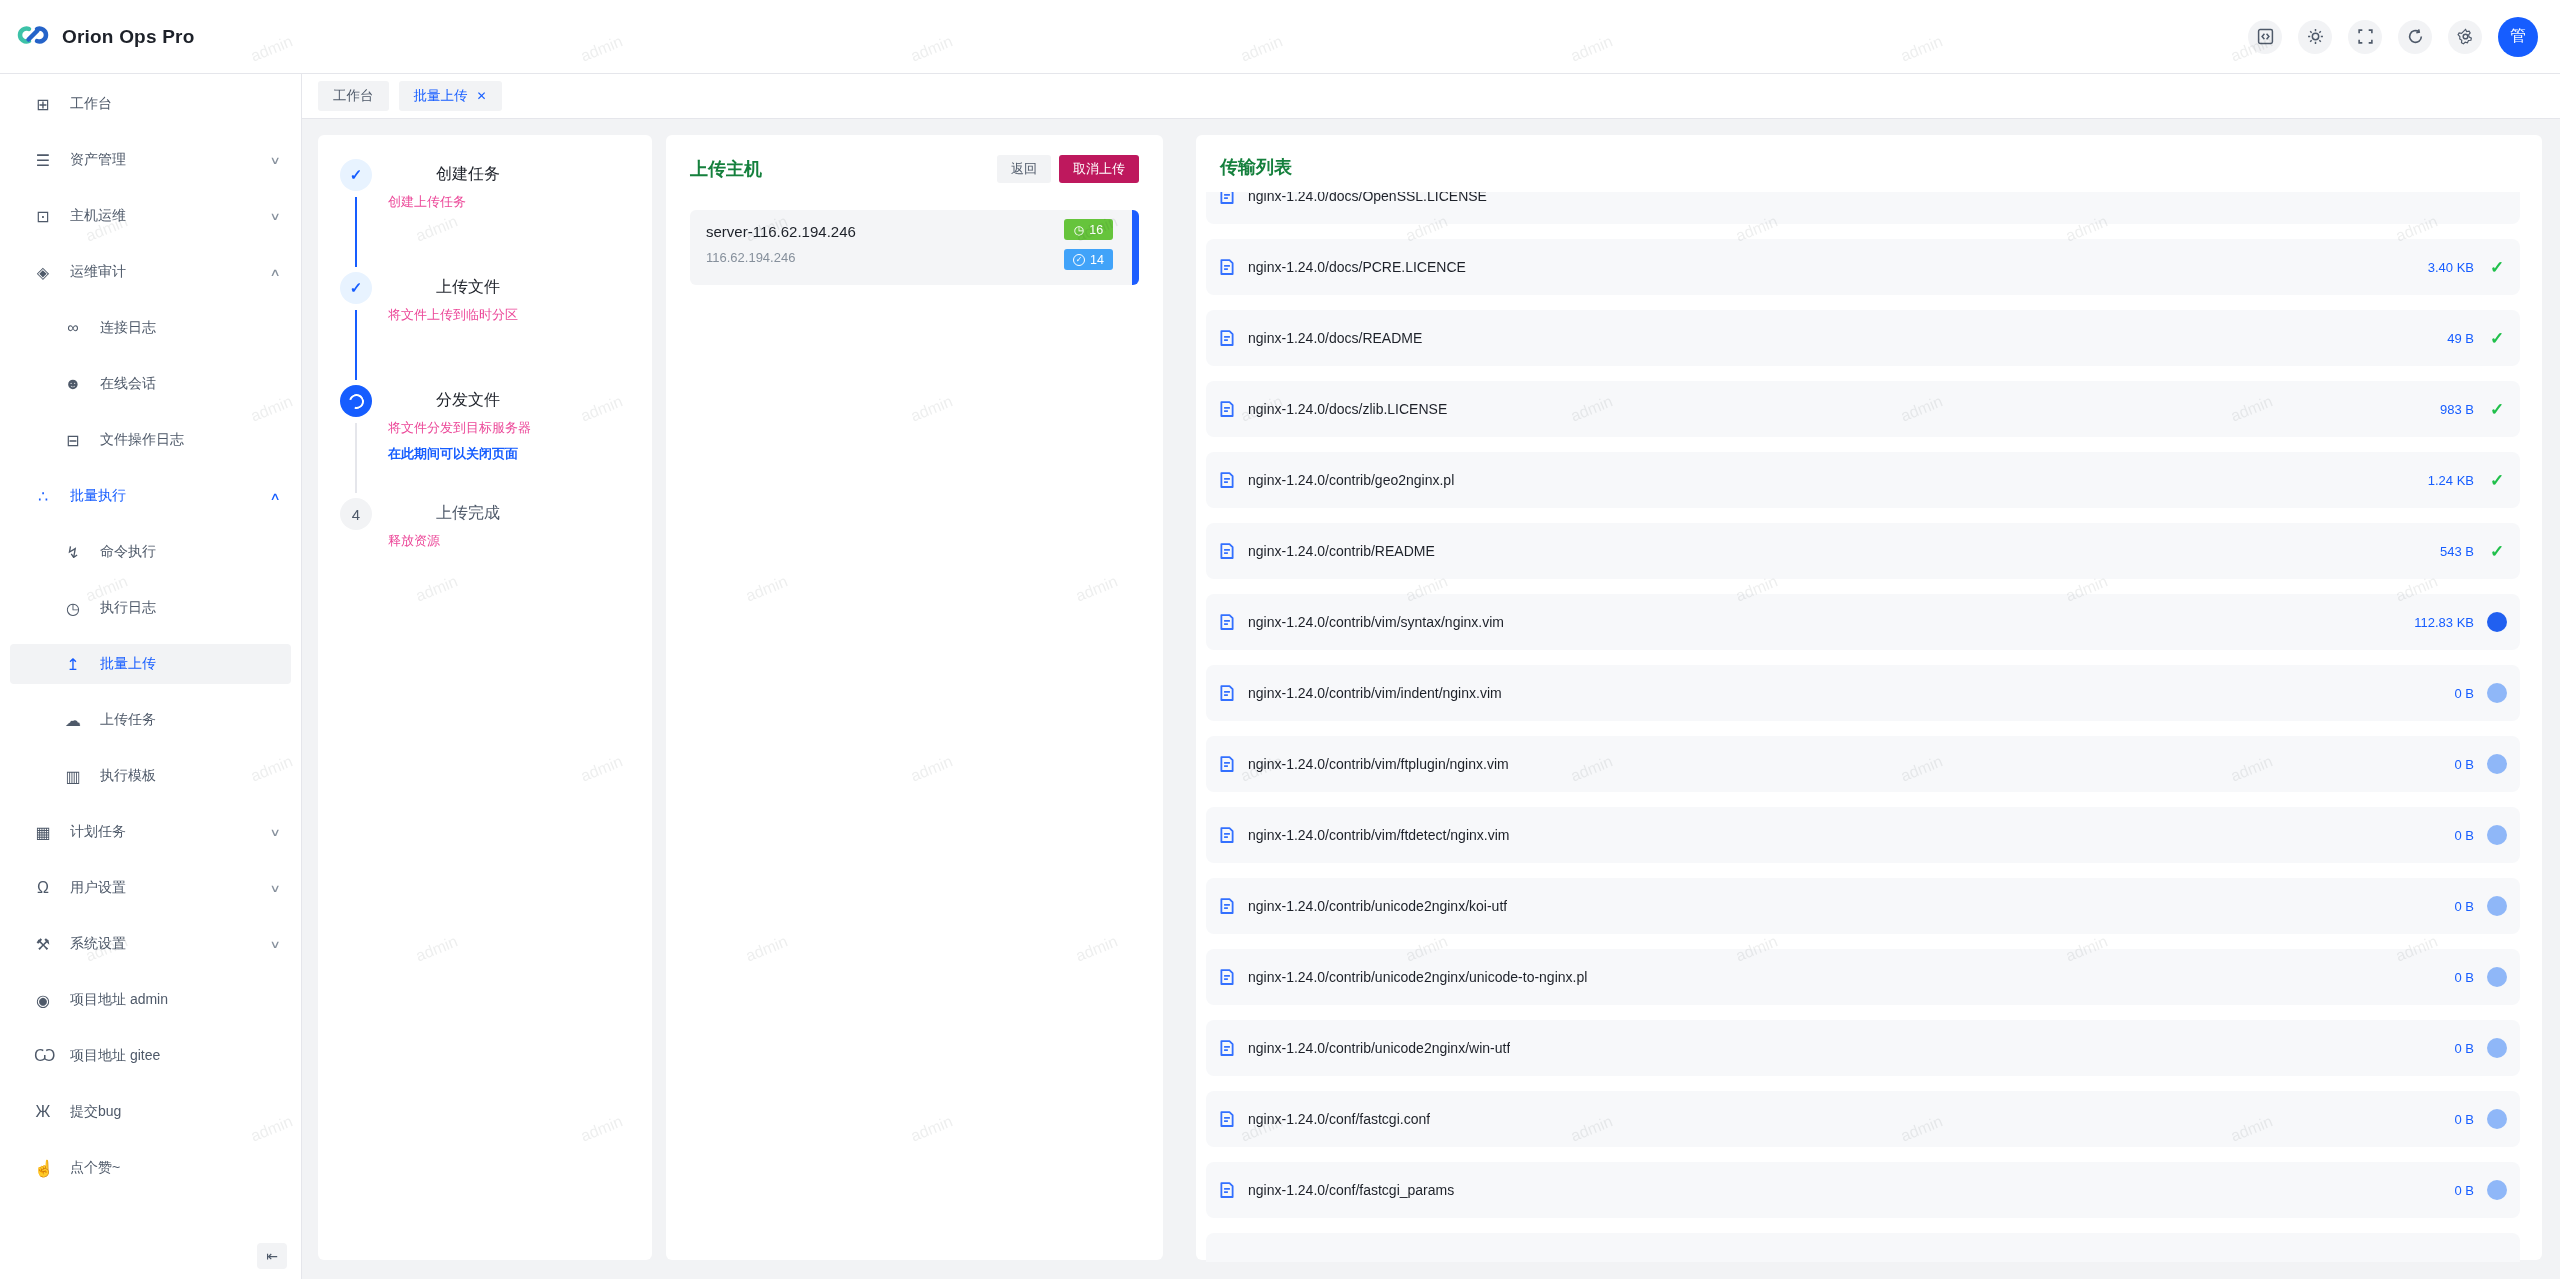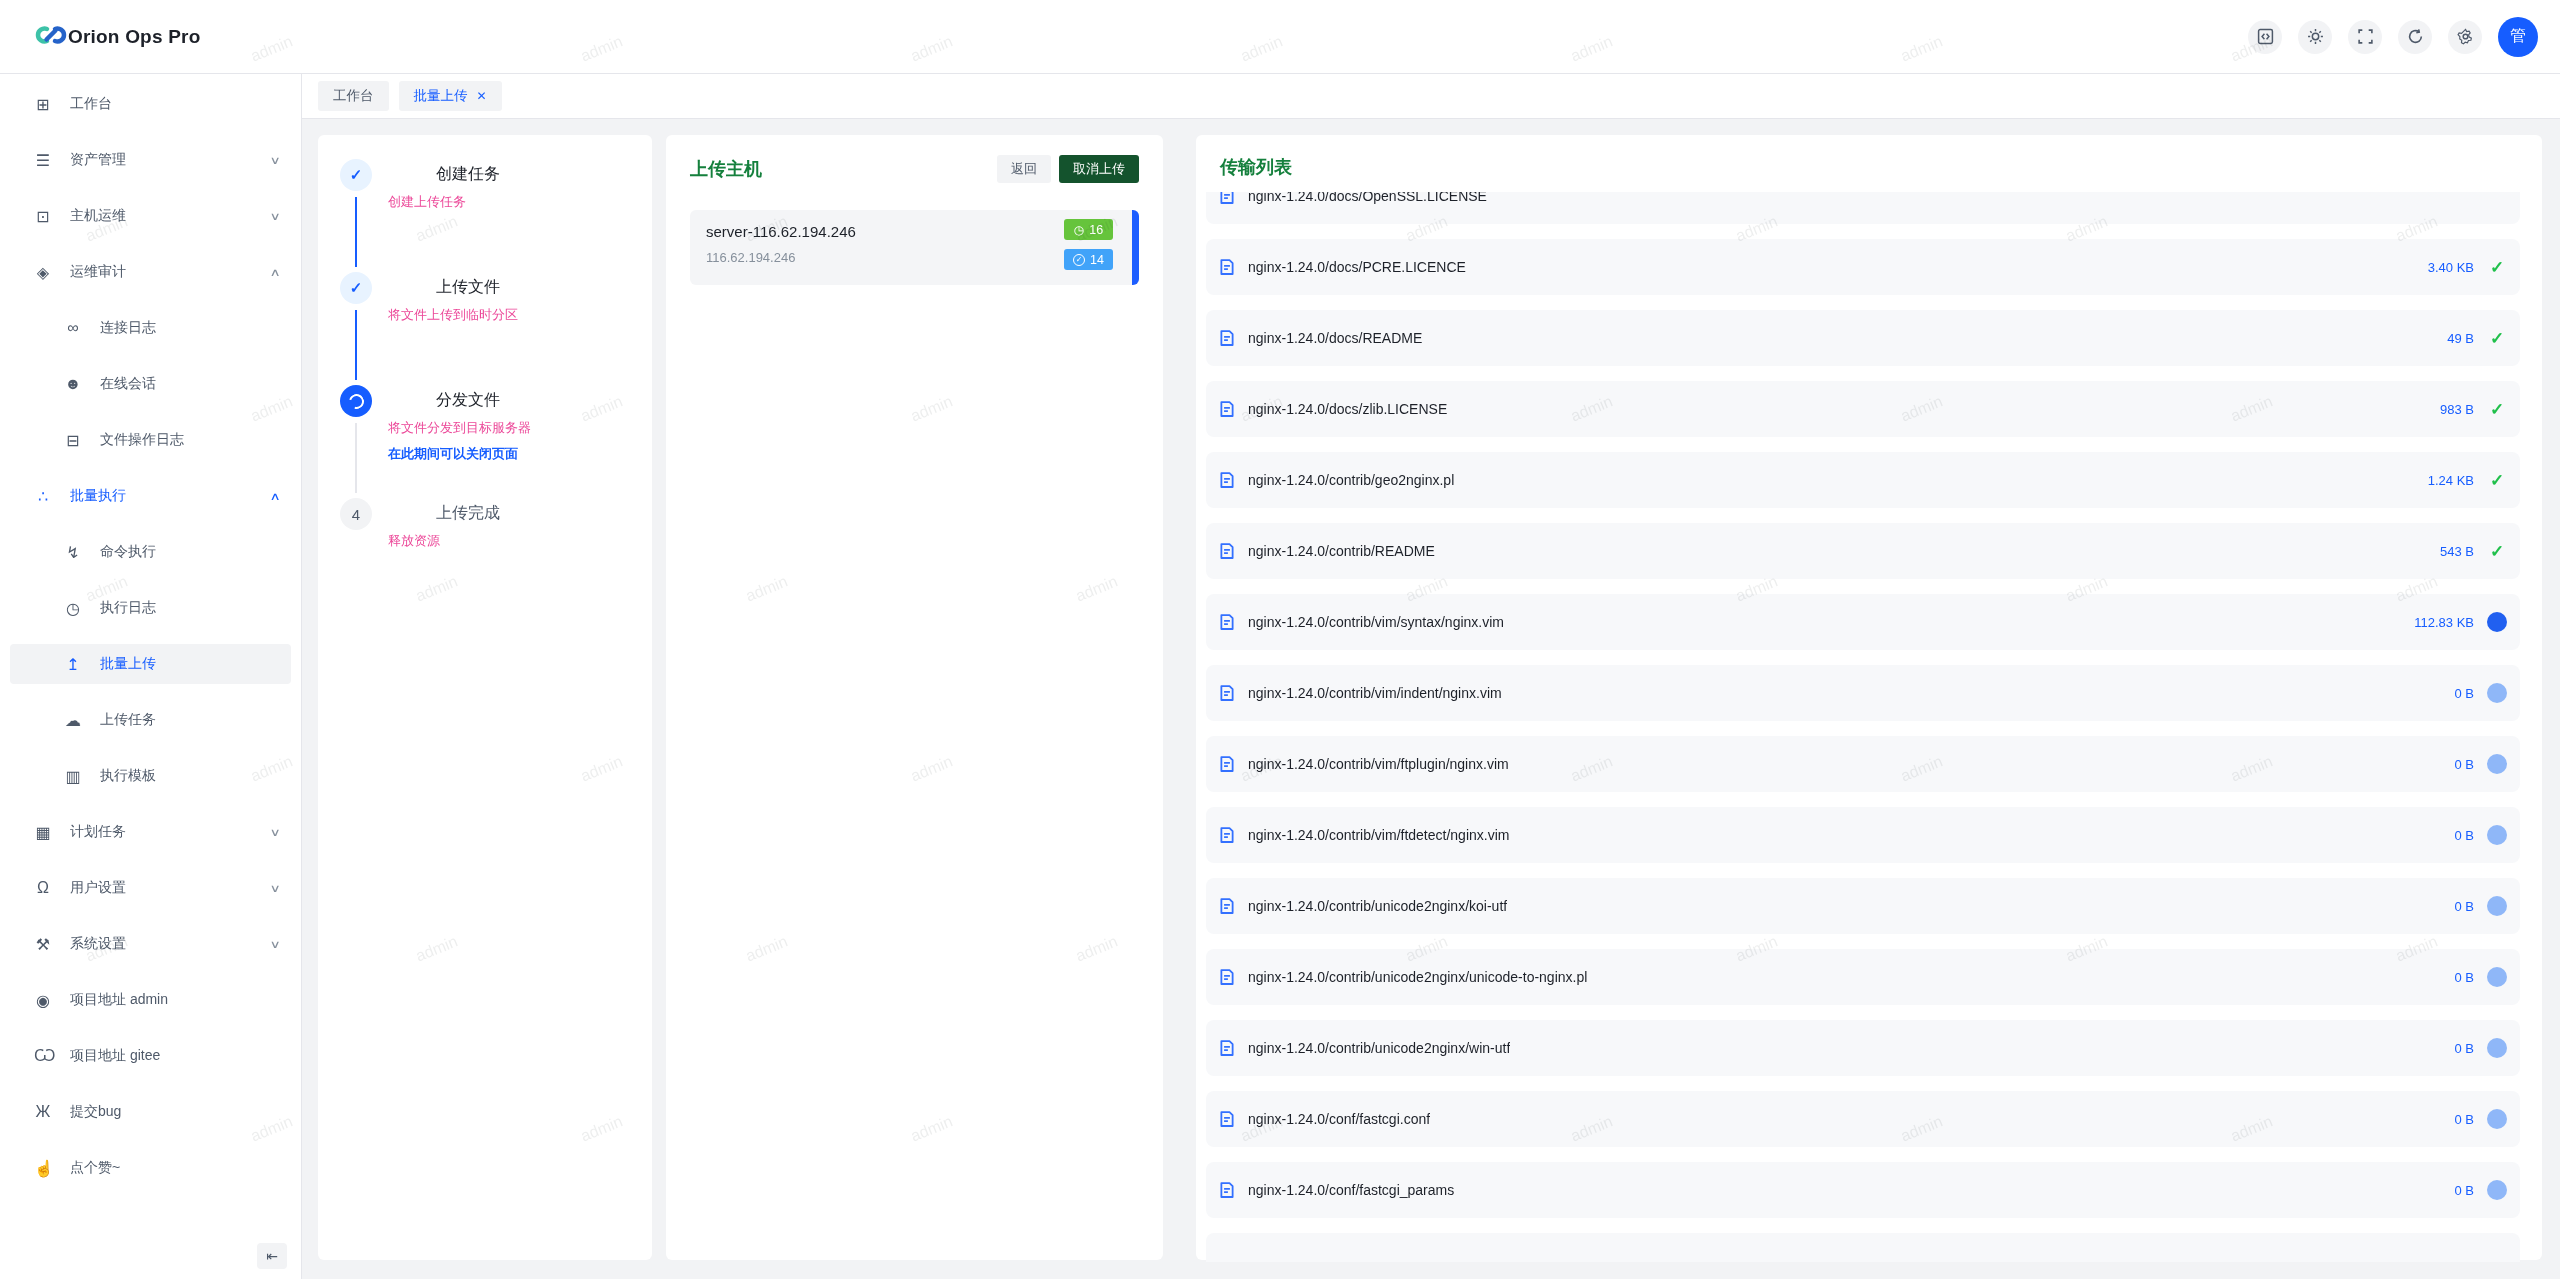--- a/index.html
+++ b/index.html
@@ -3,21 +3,21 @@
 <meta charset="utf-8">
 <style>
   * { margin:0; padding:0; box-sizing:border-box; }
   html,body { width:2560px; height:1279px; }
   body { font-family:"Liberation Sans", sans-serif; background:#F2F3F5; overflow:hidden; }
   .page { position:relative; width:2560px; height:1279px; overflow:hidden; }
 
   
   .header { position:absolute; top:0; left:0; right:0; height:74px; background:#fff;
             border-bottom:1px solid #E5E6EB; display:flex; align-items:center; z-index:10; }
-  .logo-wrap { display:flex; align-items:center; padding-left:34px; }
+  .logo-wrap { display:flex; align-items:center; gap:12px; padding-left:16px; }
   .app-title { font-size:19px; font-weight:600; color:#1D2129; letter-spacing:.2px; }
   .hdr-right { margin-left:auto; display:flex; align-items:center; gap:16px; padding-right:22px; }
   .hdr-btn { width:34px; height:34px; border-radius:50%; background:#F2F3F5; display:flex;
              align-items:center; justify-content:center; color:#4E5969; cursor:pointer; }
   .hdr-btn svg { display:block; }
   .avatar { width:40px; height:40px; border-radius:50%; background:#165DFF; color:#fff;
             font-size:16px; display:flex; align-items:center; justify-content:center; cursor:pointer; }
 
   
   .sidebar { position:absolute; top:74px; left:0; bottom:0; width:302px; background:#fff;
@@ -70,21 +70,21 @@
   .connector.blue { background:#165DFF; }
   .connector.gray { background:#E5E6EB; }
 
   
   .hosts-head { display:flex; align-items:center; }
   .panel-title { font-size:18px; font-weight:700; color:#15803d; }
   .hosts-actions { margin-left:auto; display:flex; gap:8px; }
   .btn { height:28px; border:none; border-radius:3px; font-size:13px; padding:0 14px;
          font-family:inherit; cursor:pointer; }
   .btn-secondary { background:#F2F3F5; color:#4E5969; }
-  .btn-warning { background:#14532d; color:#fff;font-family:Liberation Serif, serif; }
+  .btn-warning { background:#be185d; color:#fff;font-family:Liberation Serif, serif; }
   .server-card { position:relative; margin-top:27px; height:75px; background:#F4F5F7;
                  border-radius:6px; padding:13px 16px; }
   .srv-name { font-size:15px; font-weight:500; color:#1D2129; }
   .srv-ip { margin-top:10px; font-size:13px; color:#86909C; }
   .srv-badges { position:absolute; top:9px; right:26px; display:flex; flex-direction:column; gap:9px; }
   .badge { height:21px; border-radius:3px; color:#fff; font-size:12.5px; display:flex;
            align-items:center; gap:5px; padding:0 9px; justify-content:center; }
   .badge.green { background:#66C43C; }
   .badge.blue { background:#41A3F9; }
   .badge .b-ico { font-size:12px; line-height:12px; }

